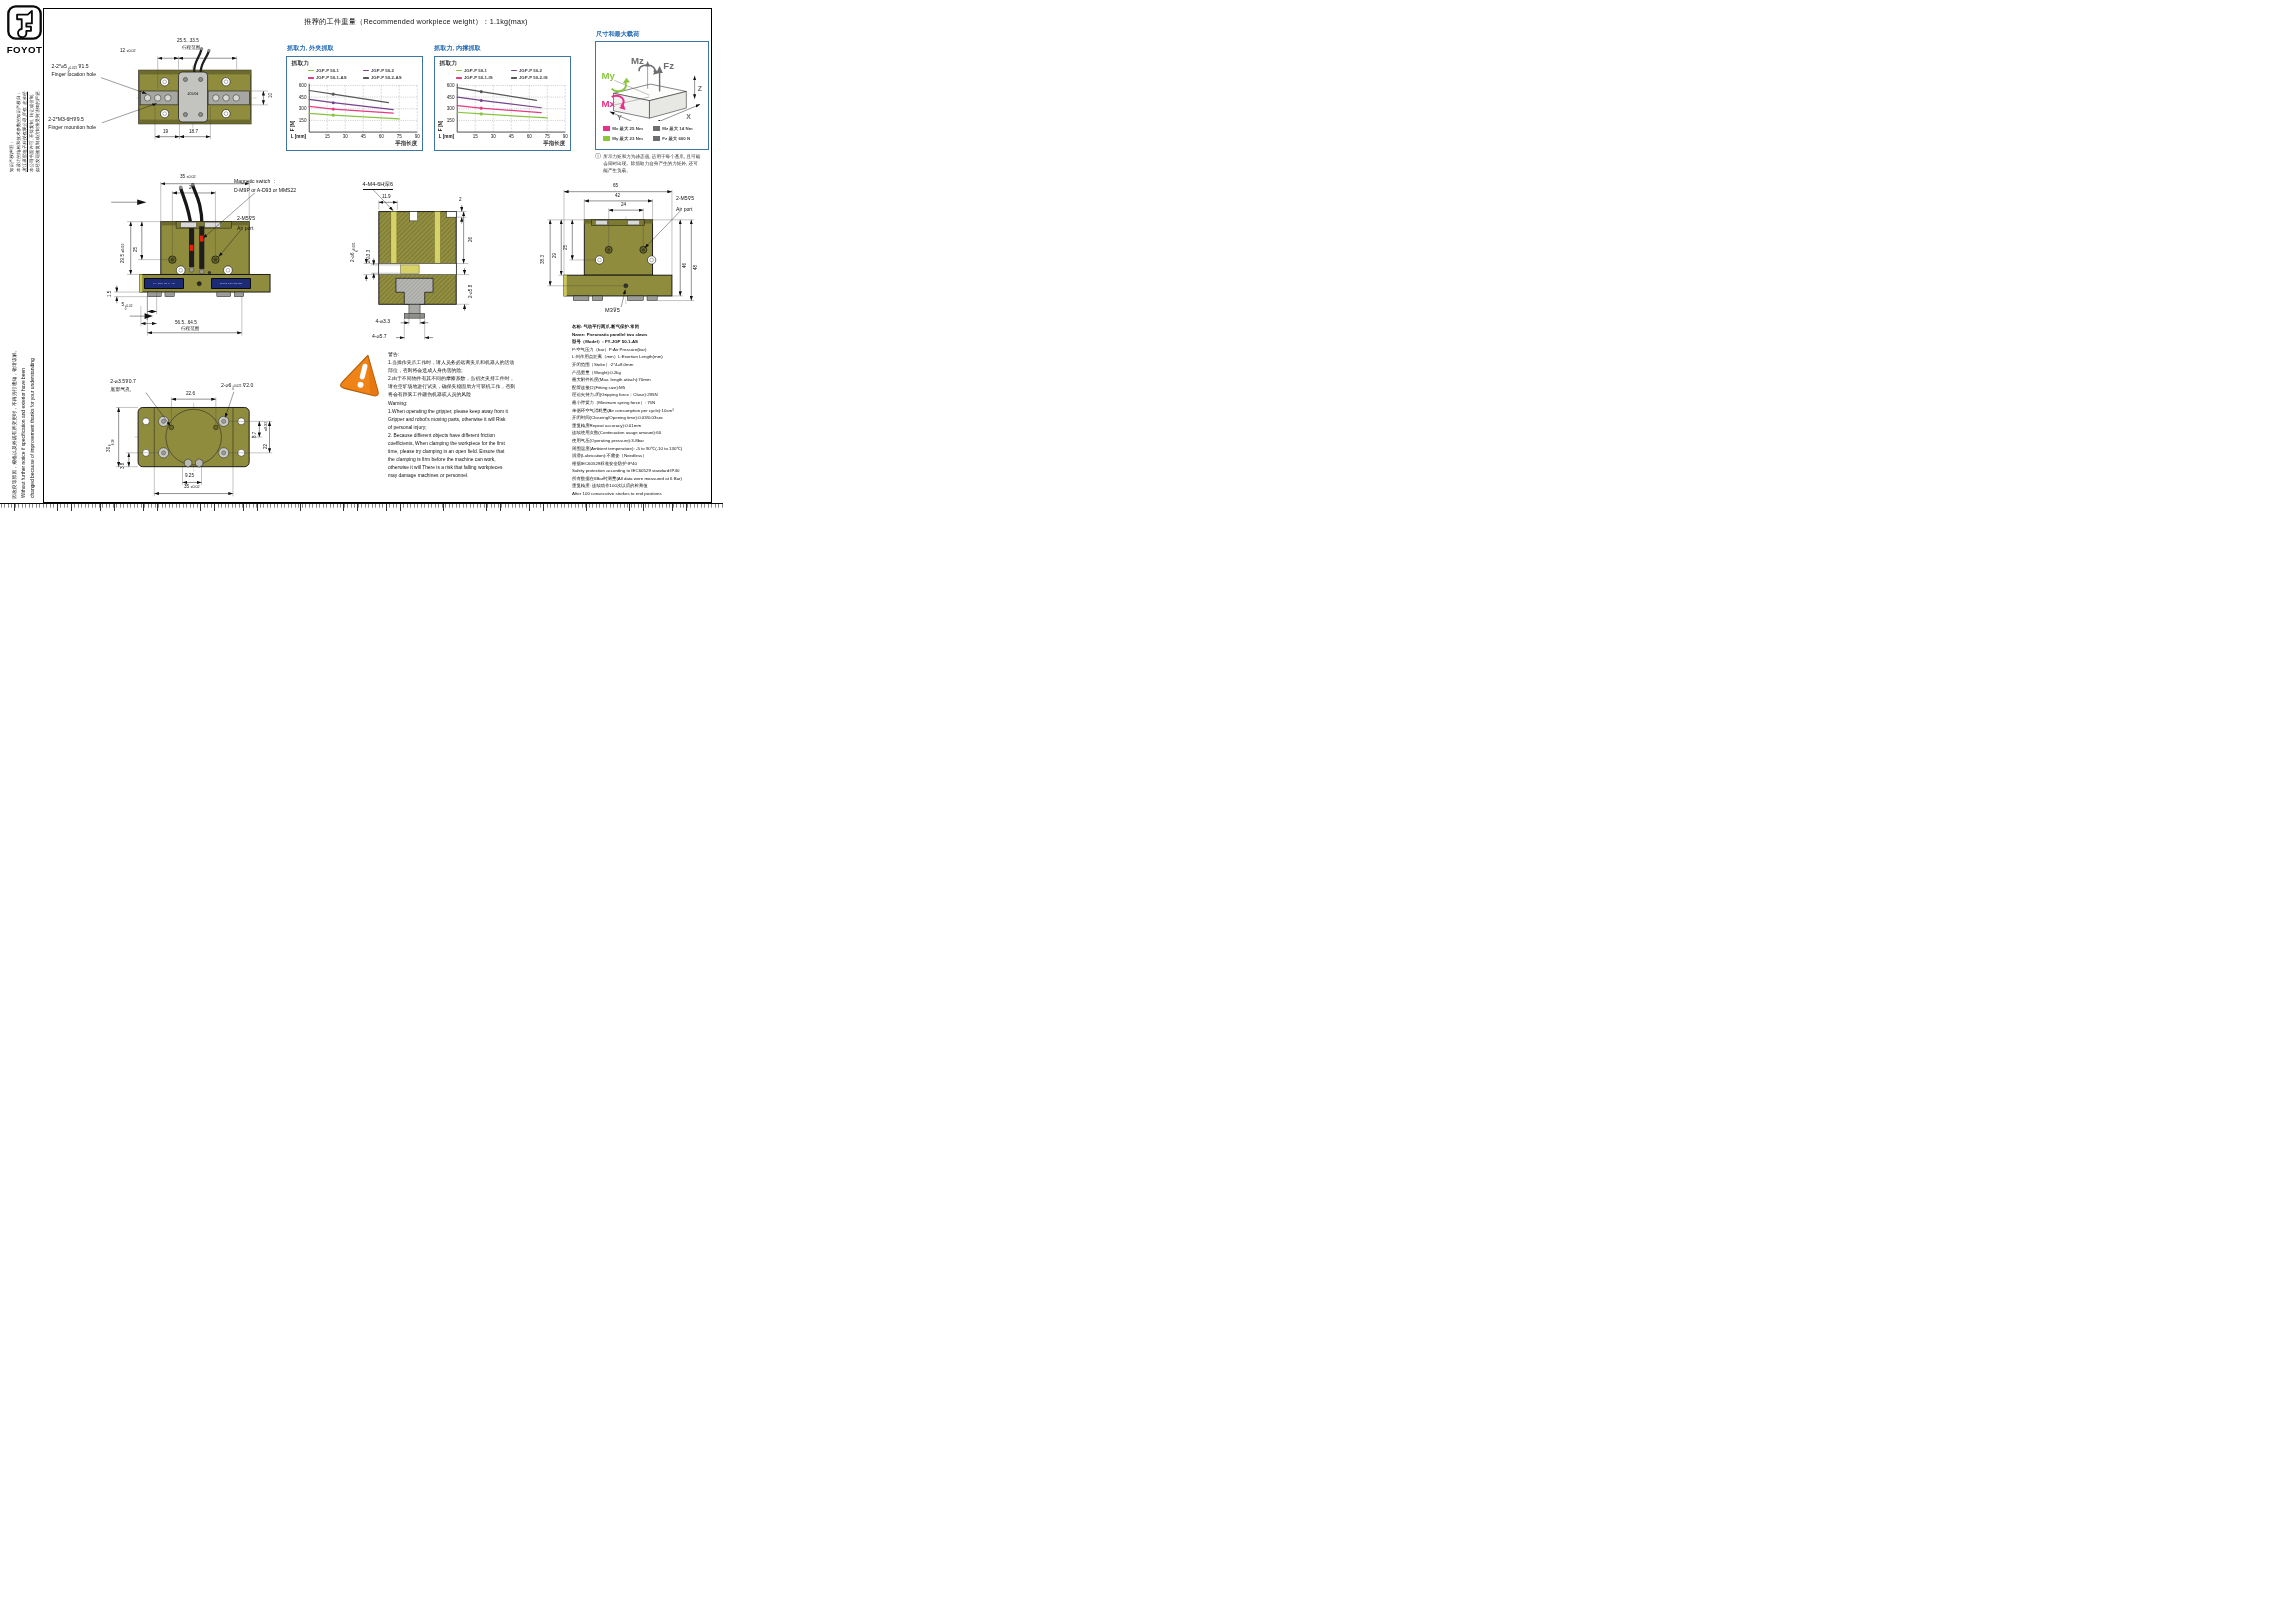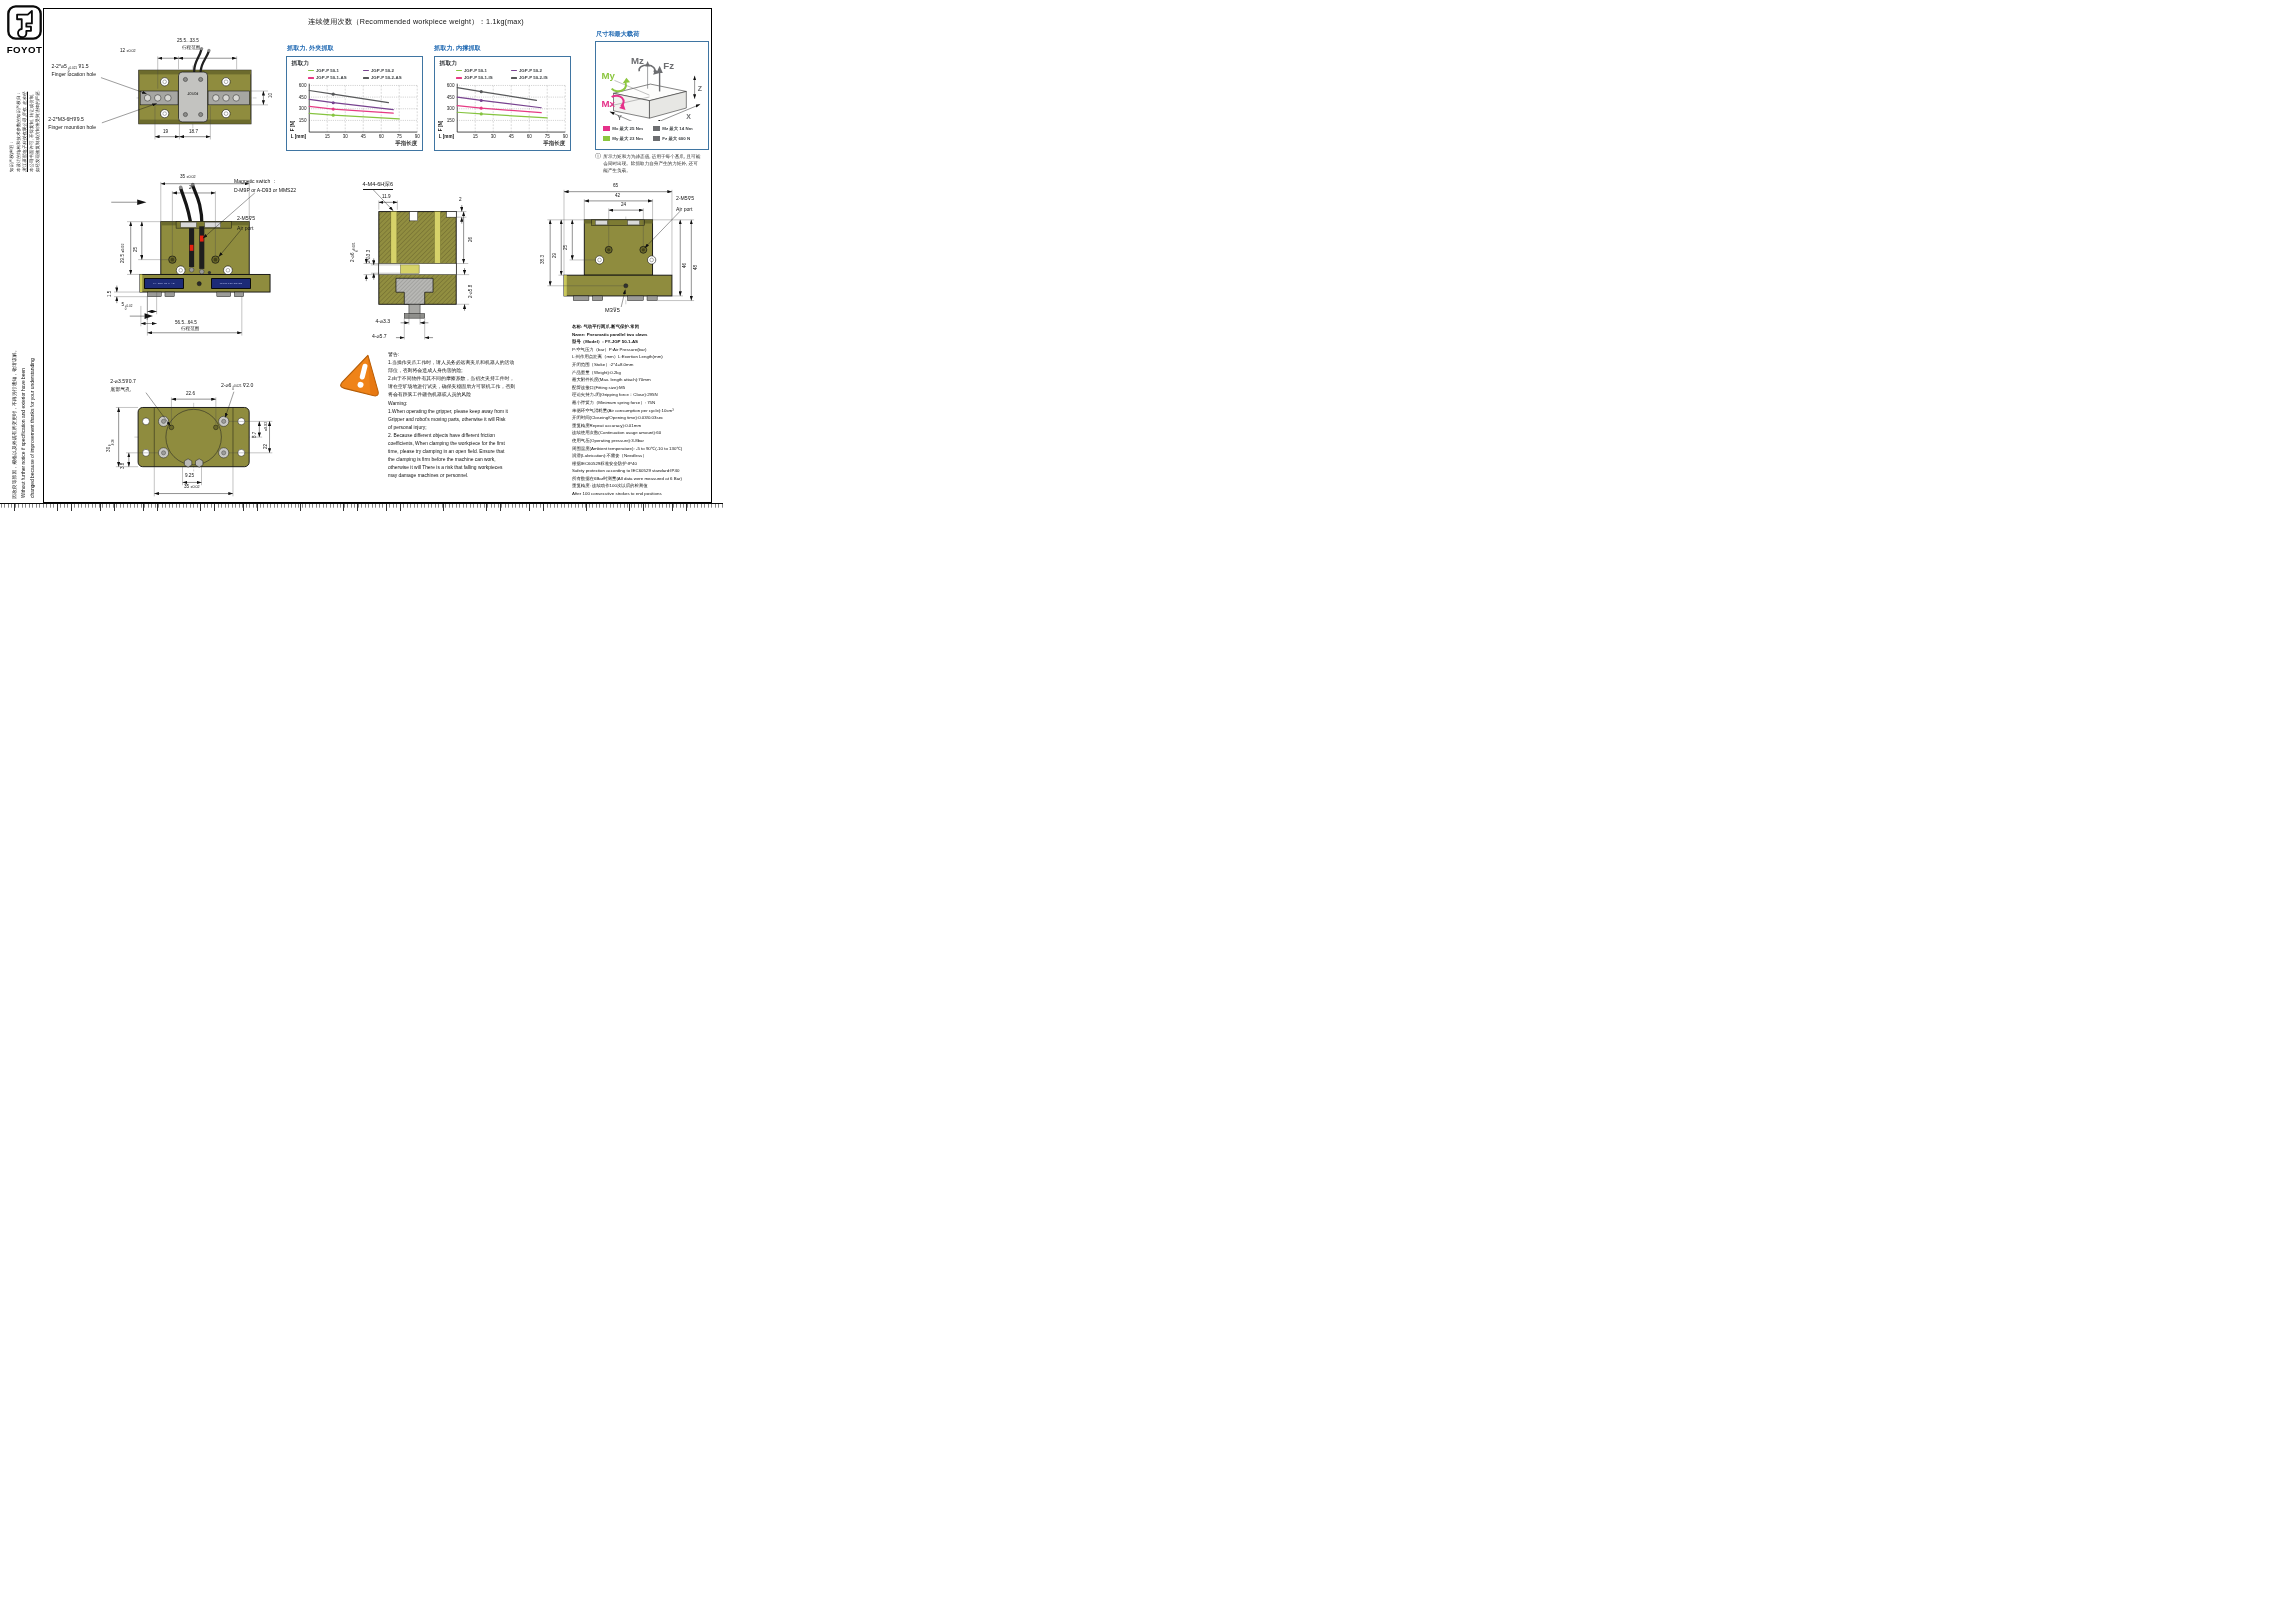--- a/index.html
+++ b/index.html
@@ -82,21 +82,21 @@
 
   <span class="rot mv" style="left:14.3px;top:167px">知识产权声明：</span>
   <span class="rot mv" style="left:21px;top:167px">本设计的结构和技术参数的知识产权归：</span>
   <span class="rot mv u" style="left:27px;top:167px">浙江慕熙电子科技有限公司 所有, 在未经</span>
   <span class="rot mv" style="left:34px;top:167px">本公司书面许可, 不得复制, 转让或仿制,</span>
   <span class="rot mv" style="left:40px;top:167px">如经发现被复制或仿制将受到法律的严惩.</span>
   <span class="rot" style="left:17px;top:493px;font-size:4.9px">因改良等原因，规格以及外观有所变更时，不再另行通知，敬请谅解。</span>
   <span class="rot" style="left:26px;top:493px;font-size:4.9px">Without further notice if specification and exterior have been</span>
   <span class="rot" style="left:35px;top:493px;font-size:4.9px">changed because of improvement thanks for your understanding</span>
 
-  <div class="title">连续使用次数（Recommended workpiece weight）：1.1kg(max)</div>
+  <div class="title">推荐的工件重量（Recommended workpiece weight）：1.1kg(max)</div>
 
   <div class="sec-title" style="left:287px;top:44px">抓取力, 外夹抓取</div>
   <div class="panel" style="left:286px;top:56px;width:135px;height:93px">
     <div class="chart-label">抓取力</div>
     <div class="legend">
         <span class="lg-item">
           <span class="lg-dash" style="background: rgb(134, 196, 64);"></span>
           <span>JGP-P 50-1</span>
         </span>
         <span class="lg-item">

